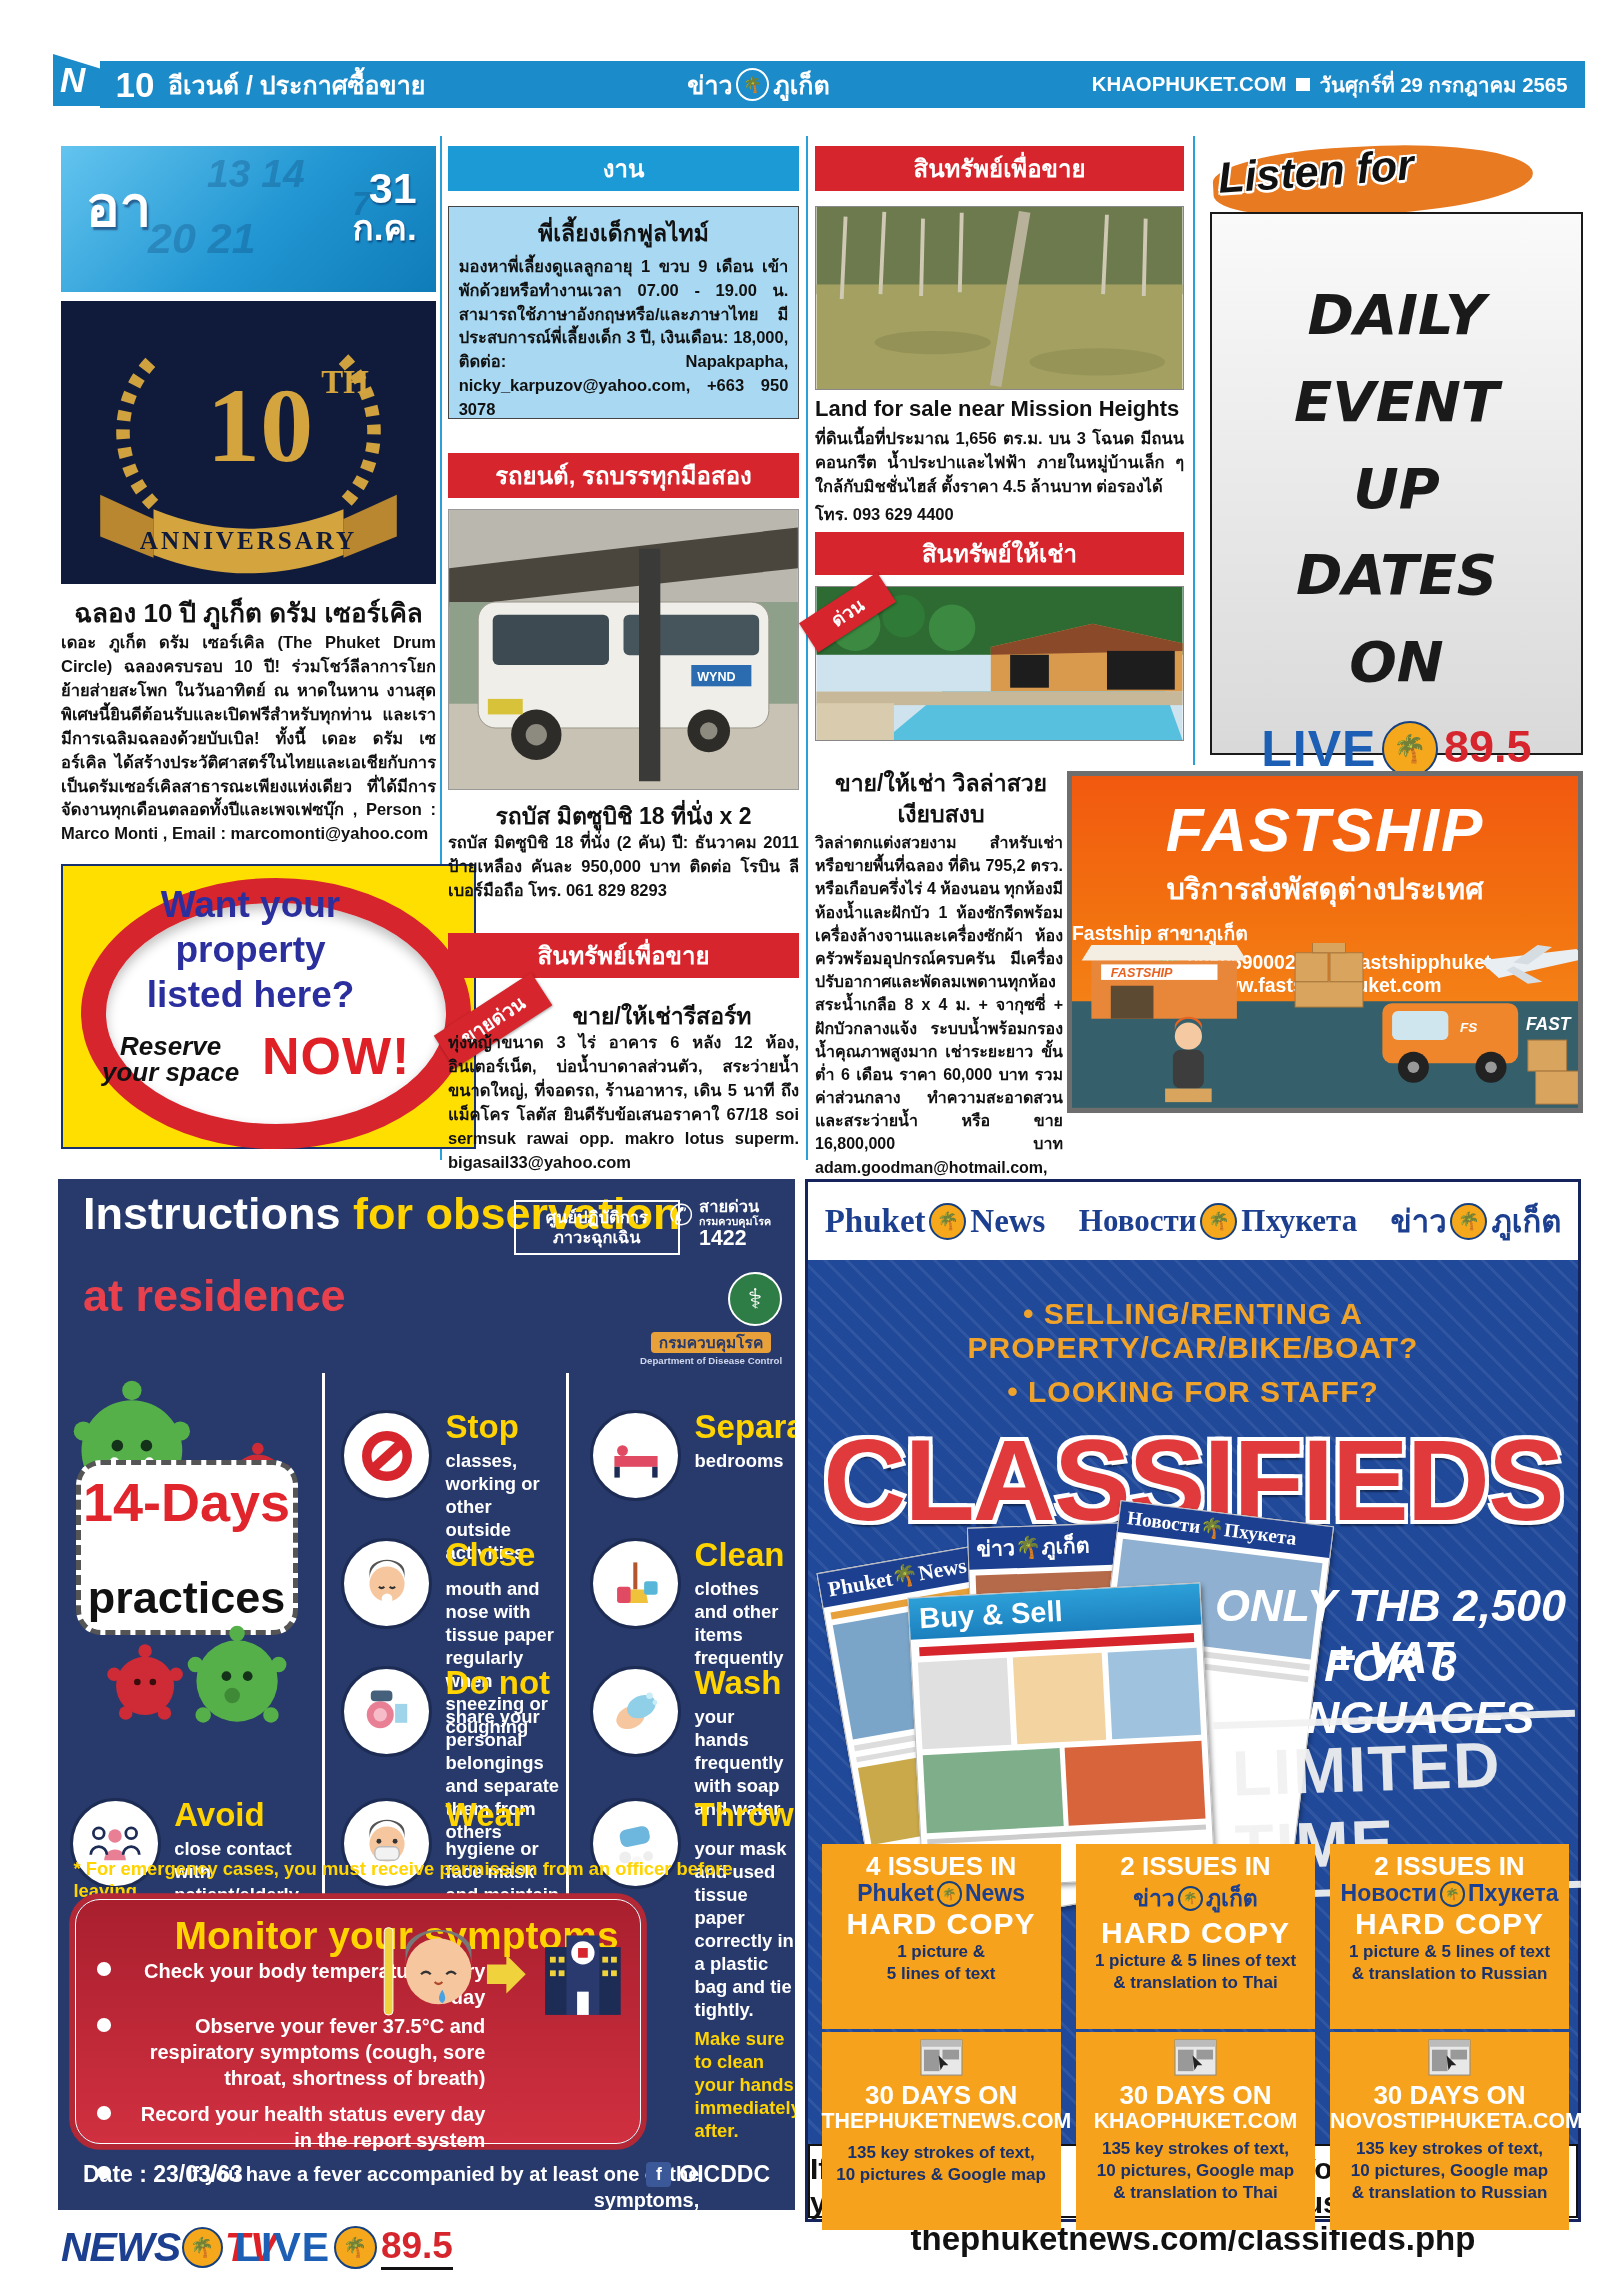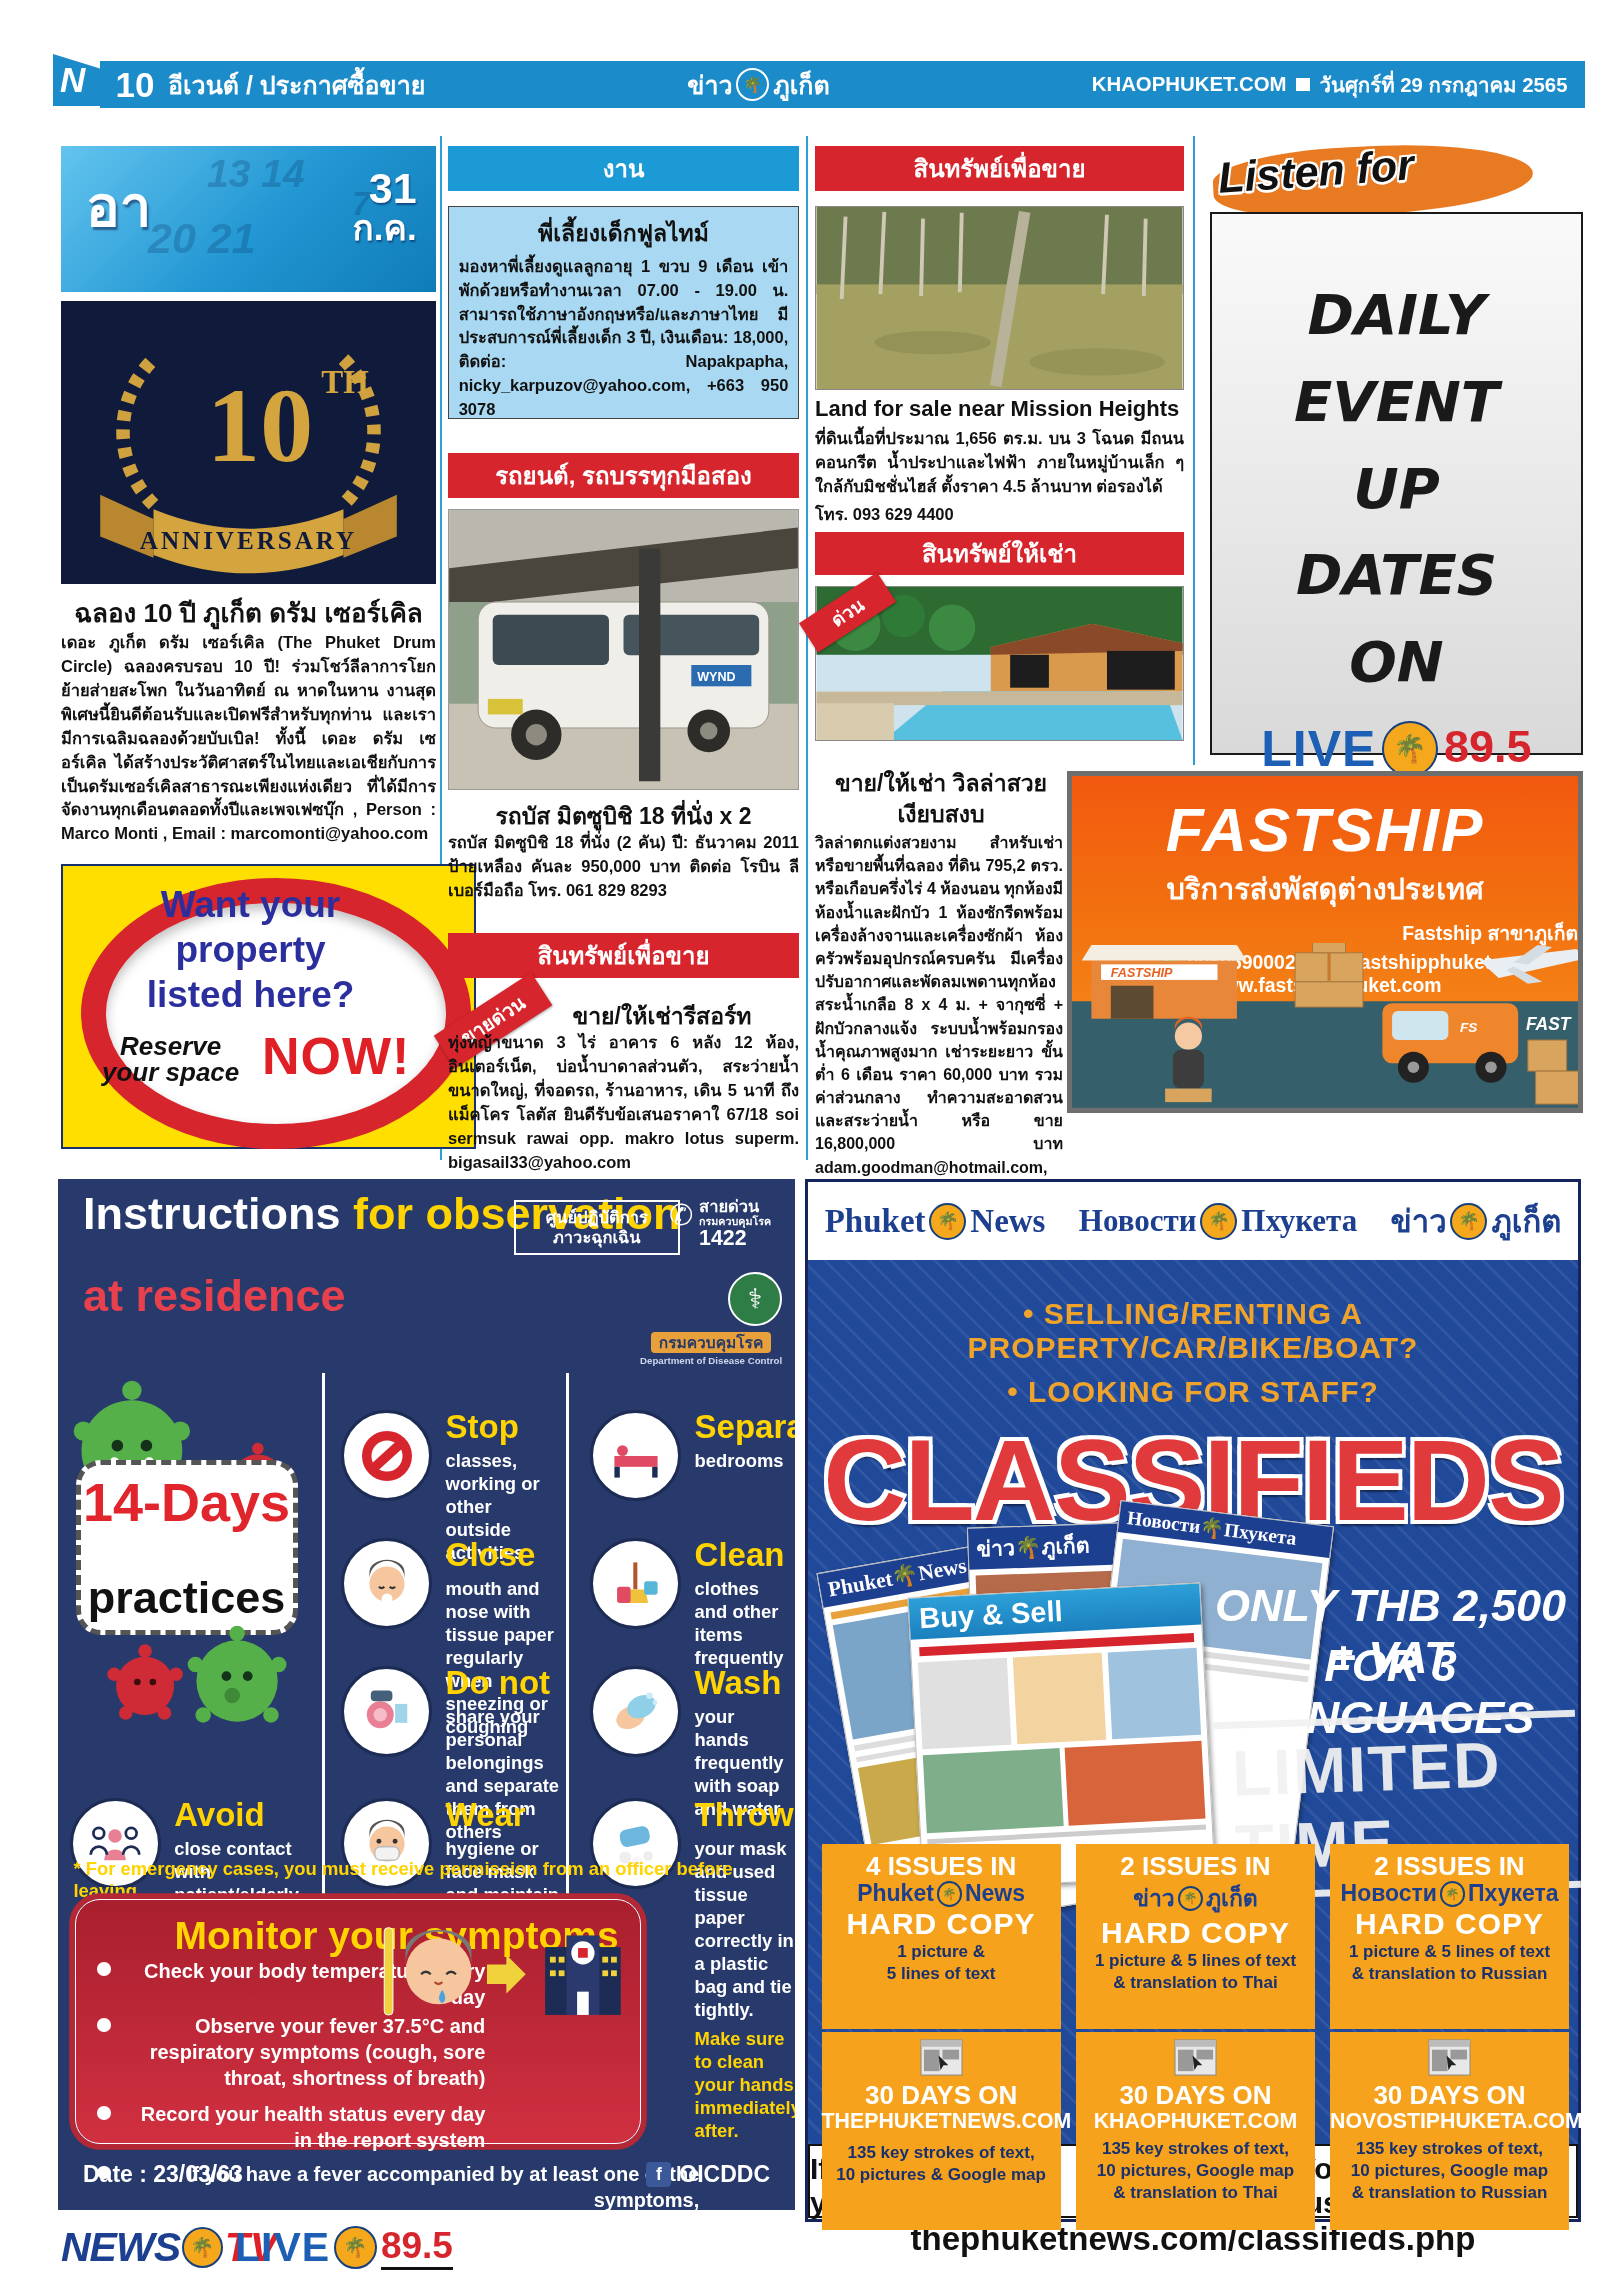--- a/index.html
+++ b/index.html
@@ -270,21 +270,21 @@
       <span class="palm-ball" style="width:52px;height:52px;font-size:27px;">🌴</span>
       <span class="live-num">89.5</span>
     </div>
   </div>
 
   <div class="fastship abs" style="left:1067px;top:771px;width:516px;height:342px;box-sizing:border-box;overflow:hidden;">
     <div style="text-align:center;margin-top:17.5px;">
       <span class="fs-logo">FASTSHIP</span>
     </div>
     <div class="fs-tag" style="text-align:center;margin-top:1.9px;">บริการส่งพัสดุต่างประเทศ</div>
-    <div class="fs-line" style="text-align:right;margin-top:5.8px;">Fastship สาขาภูเก็ต</div>
+    <div class="fs-line" style="text-align:left;margin-top:5.8px;">Fastship สาขาภูเก็ต</div>
     <div style="text-align:center;margin-top:1.9px;display:flex;justify-content:center;gap:9.7px;align-items:center;">
       <span style="width:19.4px;height:19.4px;background:#43b649;border-radius:50%;display:inline-block;color:#fff;font-size:12.6px;line-height:19.4px;">✆</span>
       <span class="fs-line">0950690002</span>
       <span style="width:19.4px;height:19.4px;background:#3b5998;border-radius:50%;display:inline-block;color:#fff;font-weight:bold;font-size:13.6px;line-height:19.4px;">f</span>
       <span class="fs-line">@fastshipphuket</span>
     </div>
     <div class="fs-line" style="text-align:center;">www.fastshipphuket.com</div>
     <svg width="516" height="165" viewBox="0 0 532 170" style="position:absolute;bottom:0;left:0;">
       <rect y="60" width="532" height="110" fill="#35606b"></rect>
       <g>

